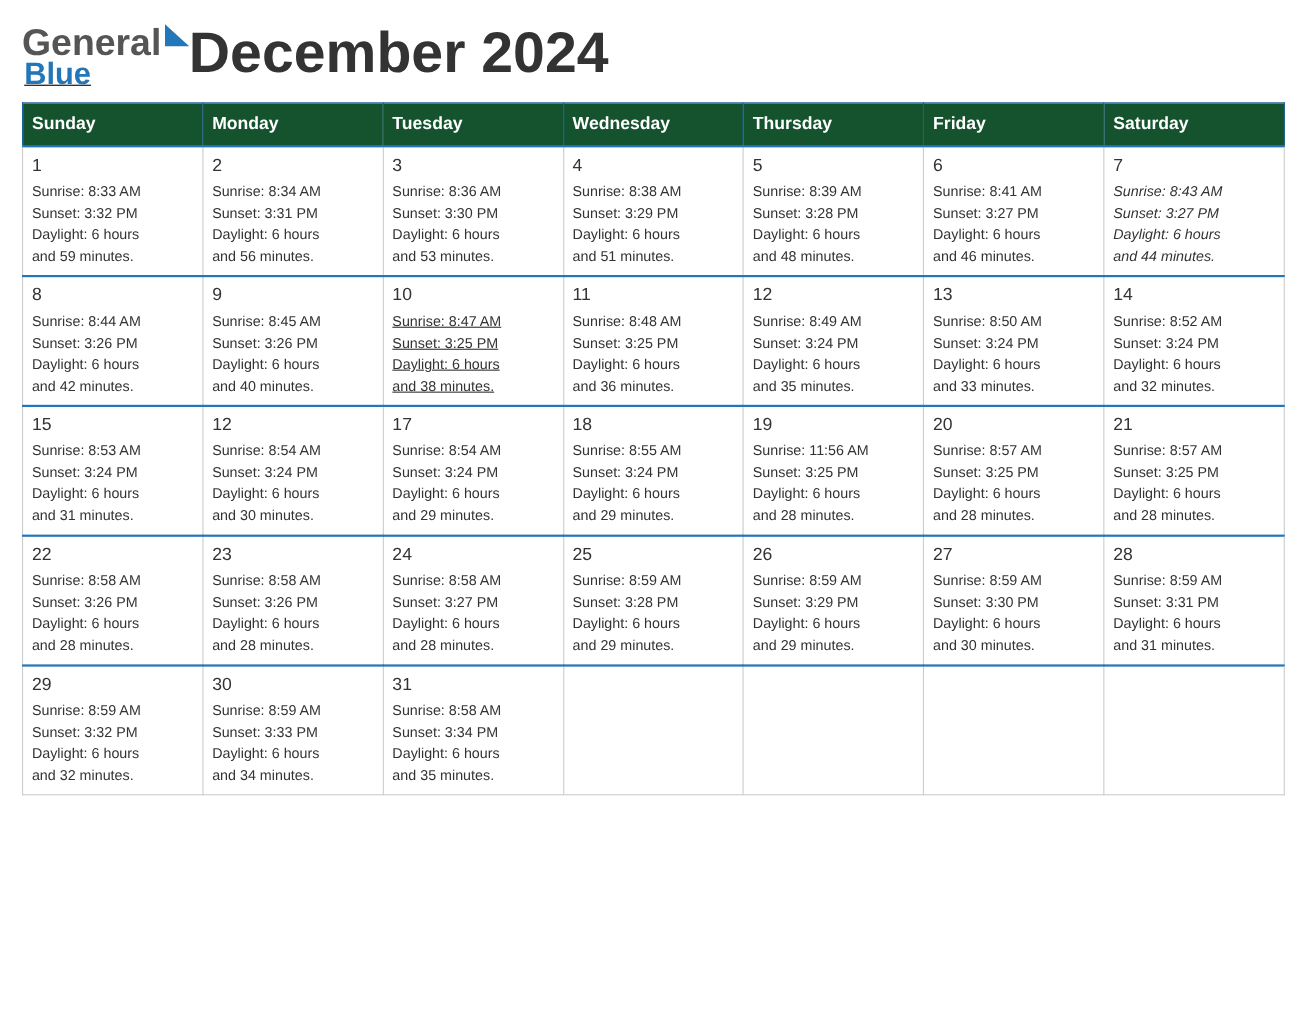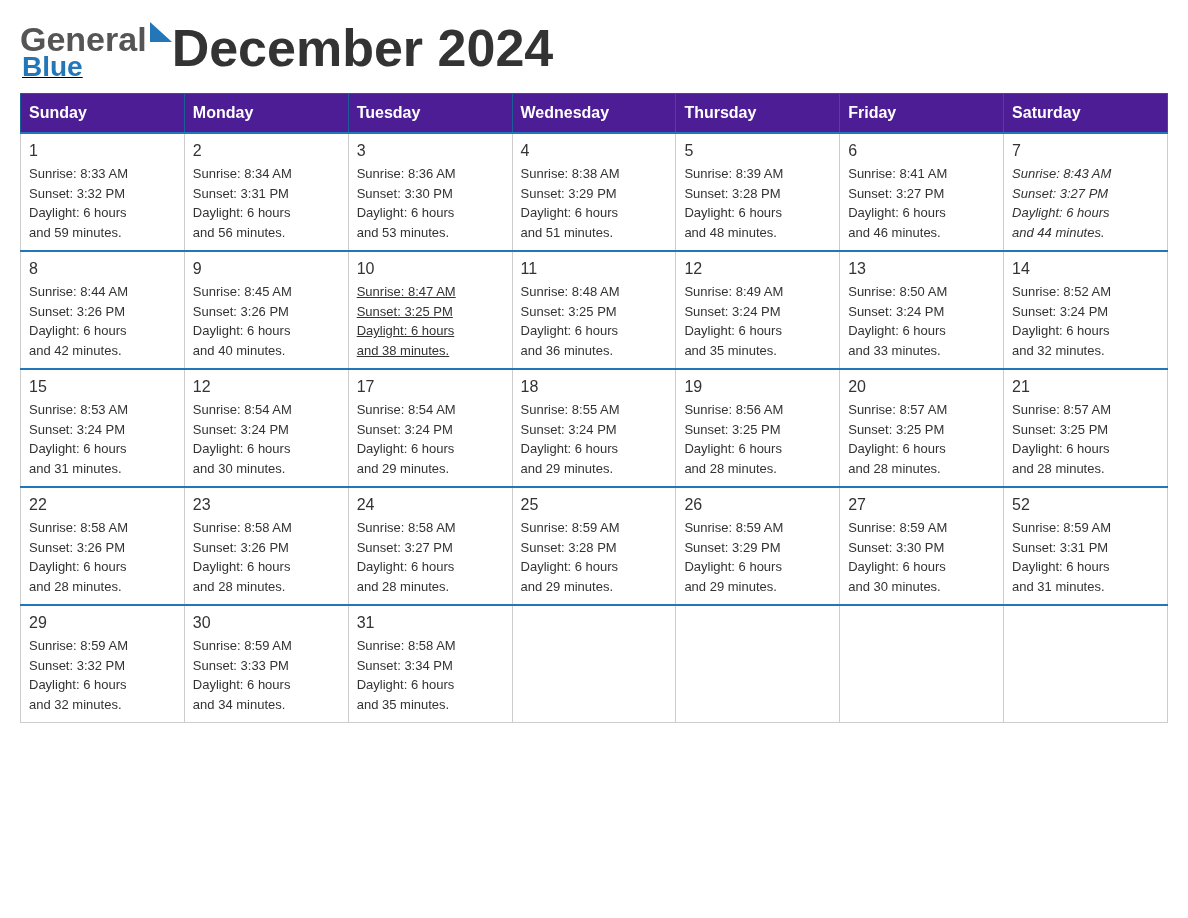--- a/index.html
+++ b/index.html
@@ -33,21 +33,21 @@
     .location-title {
       font-size: 22px;
       color: #555;
     }
     .calendar-table {
       width: 100%;
       border-collapse: collapse;
       margin-top: 10px;
     }
     .calendar-table thead th {
-      background-color: #4c1d95;
+      background-color: #14532d;
       color: #fff;
       padding: 10px 8px;
       text-align: left;
       font-size: 16px;
       border: 1px solid #1a5f96;
     }
     .calendar-table tbody td {
       vertical-align: top;
       padding: 8px;
       border: 1px solid #ccc;
@@ -231,21 +231,21 @@
         </td>
         <td>
           <span class="day-number">18</span>
           <div class="day-info" style="white-space: pre-line;">Sunrise: 8:55 AM
 Sunset: 3:24 PM
 Daylight: 6 hours
 and 29 minutes.</div>
         </td>
         <td>
           <span class="day-number">19</span>
-          <div class="day-info" style="white-space: pre-line;">Sunrise: 8:56 AM
+          <div class="day-info" style="white-space: pre-line;">Sunrise: 11:56 AM
 Sunset: 3:25 PM
 Daylight: 6 hours
 and 28 minutes.</div>
         </td>
         <td>
           <span class="day-number">20</span>
           <div class="day-info" style="white-space: pre-line;">Sunrise: 8:57 AM
 Sunset: 3:25 PM
 Daylight: 6 hours
 and 28 minutes.</div>
@@ -295,21 +295,21 @@
 and 29 minutes.</div>
         </td>
         <td>
           <span class="day-number">27</span>
           <div class="day-info" style="white-space: pre-line;">Sunrise: 8:59 AM
 Sunset: 3:30 PM
 Daylight: 6 hours
 and 30 minutes.</div>
         </td>
         <td>
-          <span class="day-number">52</span>
+          <span class="day-number">28</span>
           <div class="day-info" style="white-space: pre-line;">Sunrise: 8:59 AM
 Sunset: 3:31 PM
 Daylight: 6 hours
 and 31 minutes.</div>
         </td>
       </tr>
       <tr>
         <td>
           <span class="day-number">29</span>
           <div class="day-info" style="white-space: pre-line;">Sunrise: 8:59 AM

